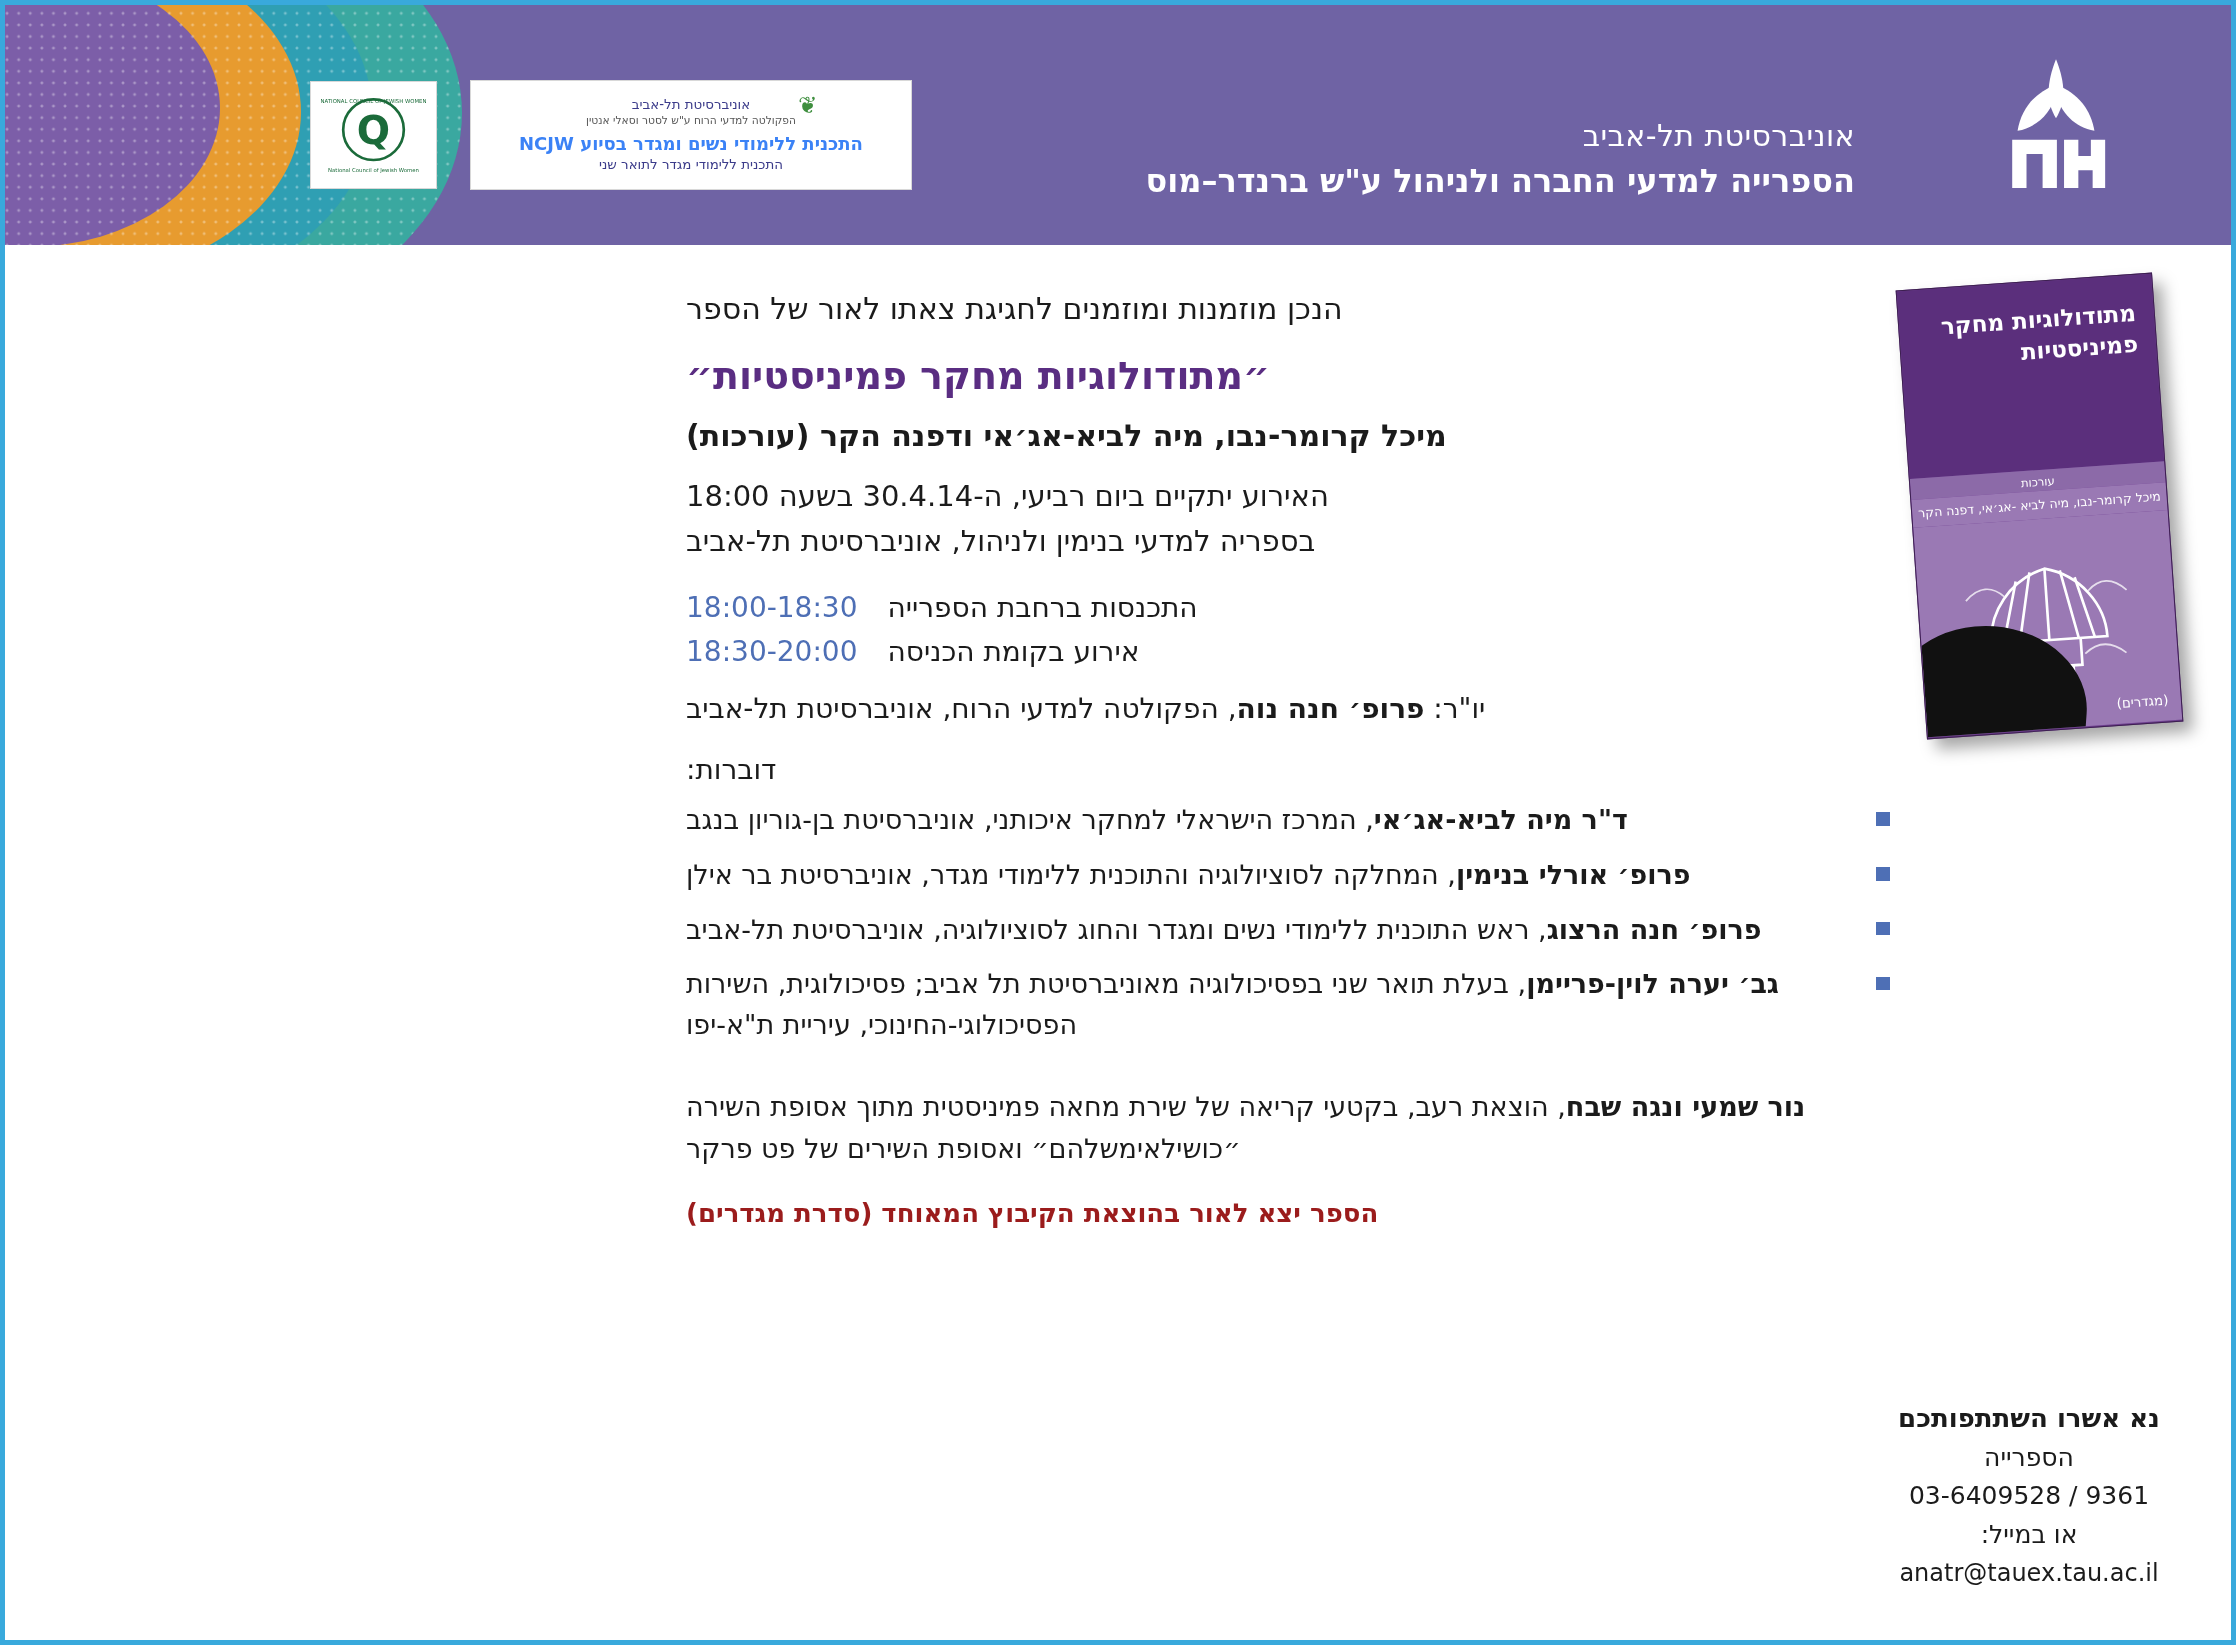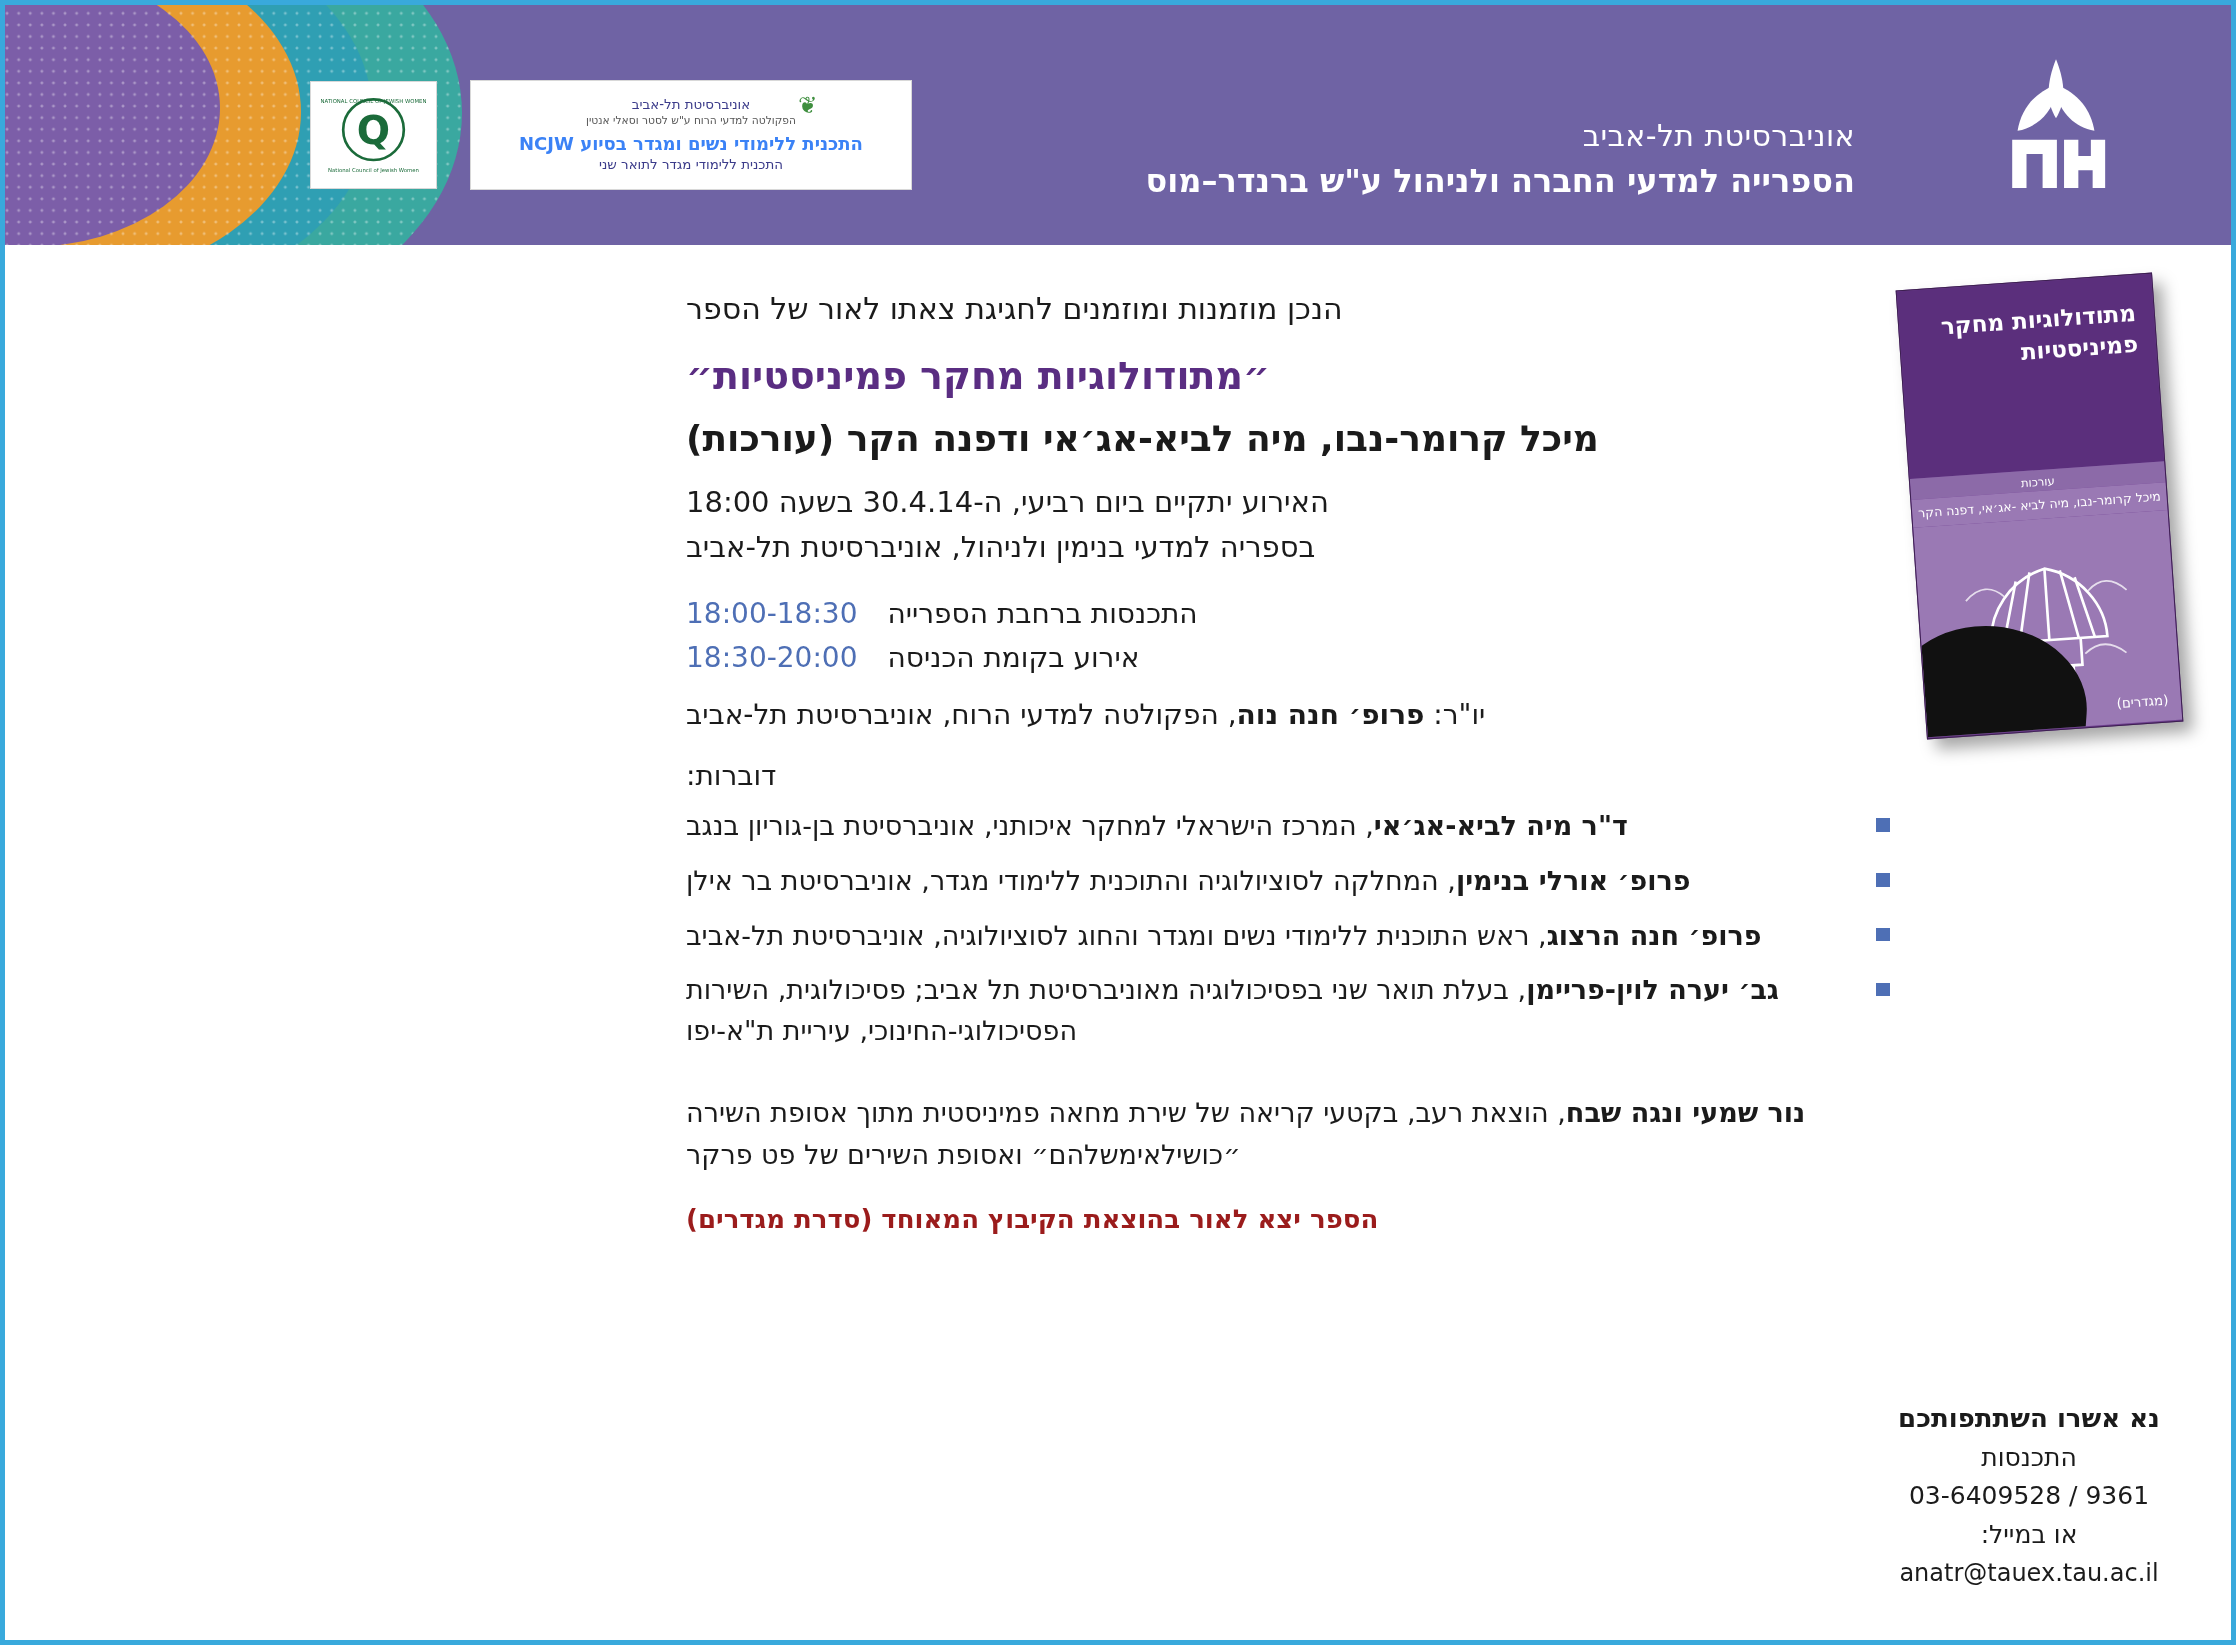--- a/index.html
+++ b/index.html
@@ -64,21 +64,21 @@
   
   .content{position:relative;height:calc(100% - 240px);}
   .main-col{
     position:absolute;right:336px;left:681px;top:16px;
     text-align:left;color:#1b1b1b;
   }
   .lead{font-size:30px;line-height:1.5;margin:25px 0 0 0;}
   .book-title{
     font-size:38px;font-weight:bold;color:#5a2d82;margin:23px 0 0 0;
   }
-  .editors{font-size:36px;font-weight:bold;margin:19.7px 0 0 0;}
+  .editors{font-size:30px;font-weight:bold;margin:19.7px 0 0 0;}
   .when{font-size:29px;line-height:1.55;margin:21.5px 0 0 0;}
   .sched{font-size:28px;line-height:1.6;margin:21.5px 0 0 0;}
   .sched-row{display:flex;justify-content:flex-end;gap:30px;align-items:baseline;}
   .sched-time{color:#4e6fb5;direction:ltr;unicode-bidi:embed;}
   .chair{font-size:28px;margin:12.5px 0 0 0;line-height:1.5;}
   .chair b{font-weight:bold;}
   .speakers-label{font-size:28px;margin:23px 0 5.4px 0;}
   ul.speakers{list-style:none;margin:0;padding:0;}
   ul.speakers li{
     position:relative;font-size:27px;line-height:1.5;margin:14.3px 0 0 0;padding-right:36px;
@@ -250,21 +250,21 @@
             </g>
           </svg>
           <div class="blackcorner"></div>
           <div class="pub">(מגדרים)</div>
         </div>
       </div>
     </div>
 
     <div class="rsvp">
       <div class="hd">נא אשרו השתתפותכם</div>
-      <div>התכנסות</div>
+      <div>הספרייה</div>
       <div class="phones">03-6409528 / 9361</div>
       <div>או במייל:</div>
       <div class="mail">anatr@tauex.tau.ac.il</div>
     </div>
 
   </div>
 </div>
 
 
 </body></html>

